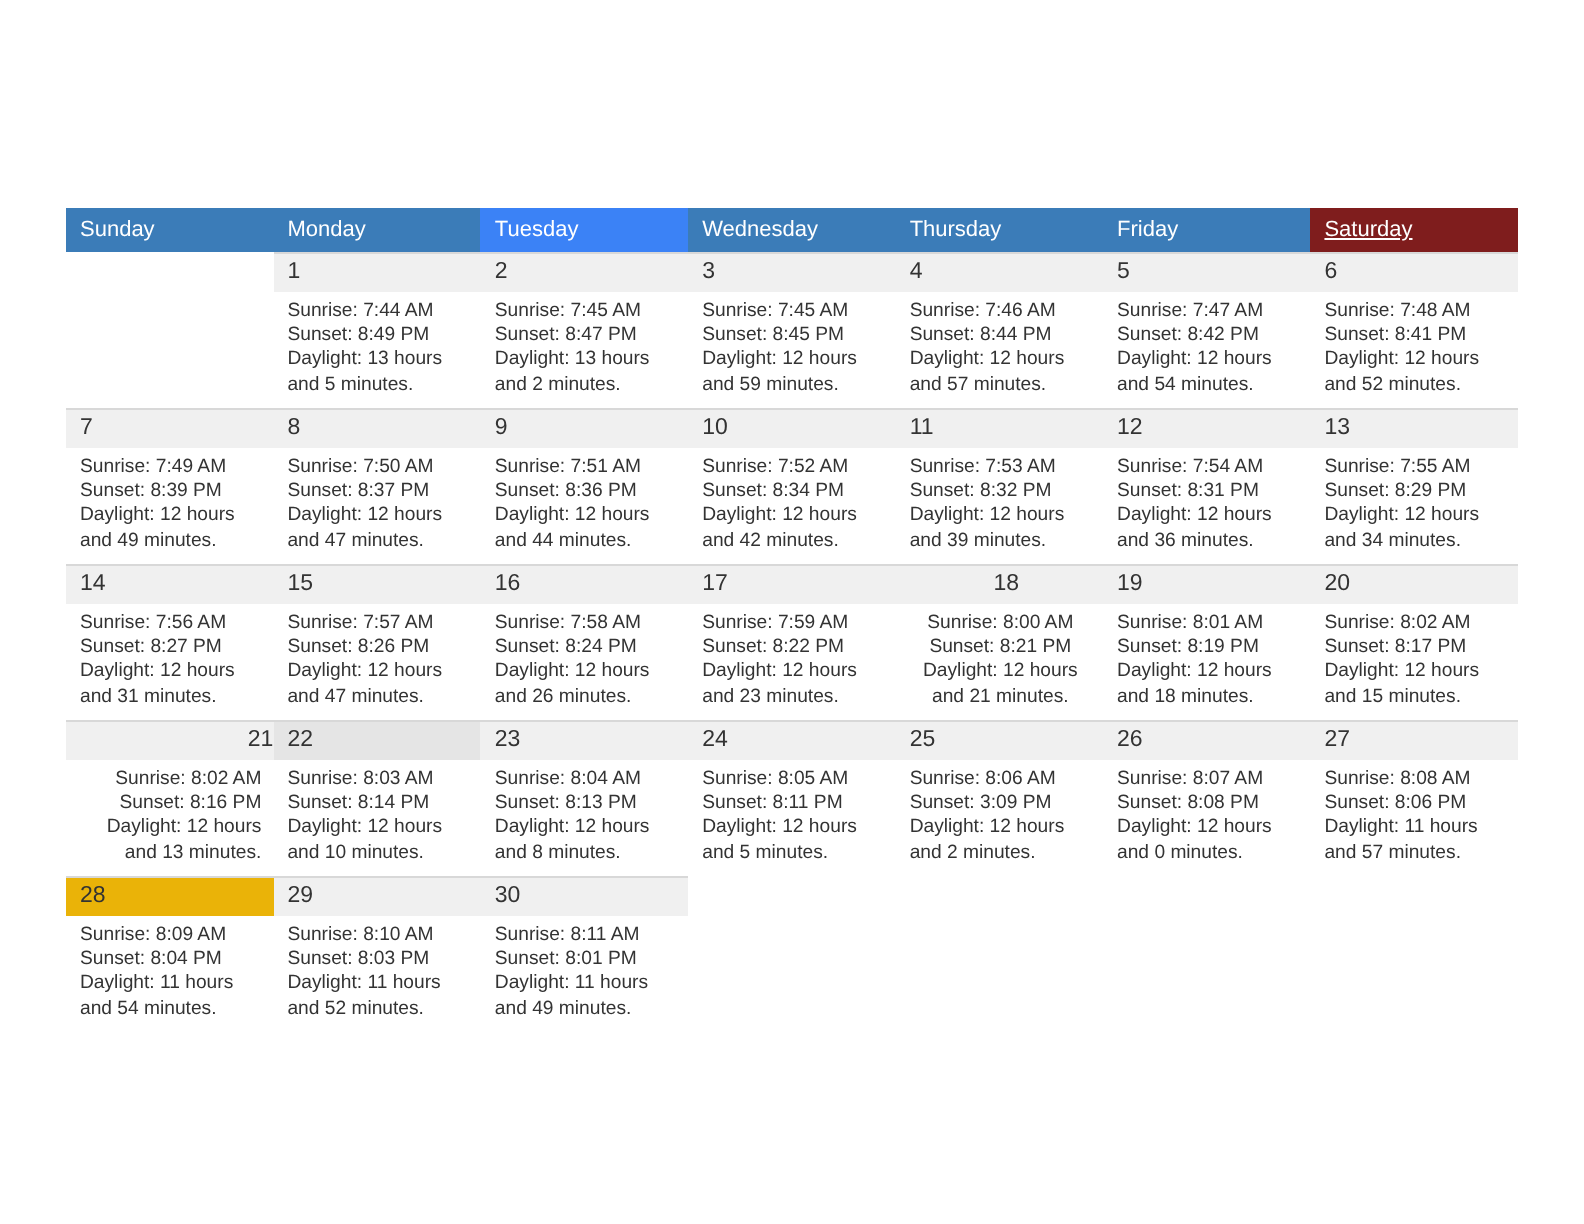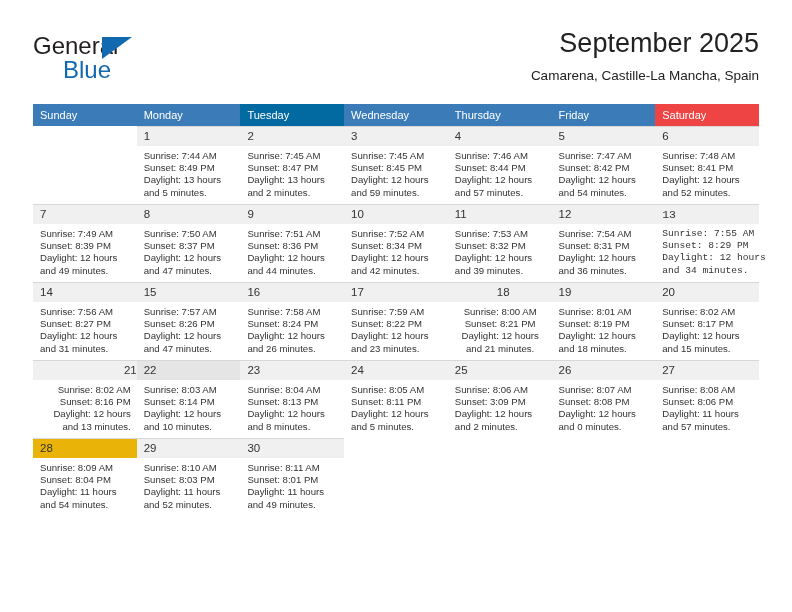--- a/index.html
+++ b/index.html
@@ -140,42 +140,31 @@
   }
   td.empty .daycell {
     border-top: 1px solid #ffffff;
   }
 </style>
 </head>
 <body>
 
 <div class="page">
 
-  <div class="header">
-    <div class="logo">
-      <span class="logo-general">General</span>
-      <span class="logo-triangle" style="border-left-color: rgb(18, 105, 176);"></span>
-      <span class="logo-blue" style="color: rgb(18, 105, 176);">Blue</span>
-    </div>
-    <div class="title-block">
-      <div class="cal-title">September 2025</div>
-      <div class="cal-subtitle">Camarena, Castille-La Mancha, Spain</div>
-    </div>
-  </div>
 
   <table class="calendar">
     <thead>
       <tr>
         <th style="background: rgb(59, 124, 184); color: rgb(255, 255, 255);">Sunday</th>
         <th style="background: rgb(59, 124, 184); color: rgb(255, 255, 255);">Monday</th>
-        <th style="background: #0369a1; color: rgb(255, 255, 255);">Tuesday</th>
+        <th style="background: #3b82f6; color: rgb(255, 255, 255);">Tuesday</th>
         <th style="background: rgb(59, 124, 184); color: rgb(255, 255, 255);">Wednesday</th>
         <th style="background: rgb(59, 124, 184); color: rgb(255, 255, 255);">Thursday</th>
         <th style="background: rgb(59, 124, 184); color: rgb(255, 255, 255);">Friday</th>
-        <th style="background: #ef4444; color: rgb(255, 255, 255);">Saturday</th>
+        <th style="background: #7f1d1d; color: rgb(255, 255, 255); text-decoration: underline;">Saturday</th>
       </tr>
     </thead>
     <tbody>
         <tr>
           <td class="empty">
             <div class="daycell"></div>
           </td>
           <td>
             <div class="daycell filled" style="border-top-color: rgb(216, 216, 216);">
               <span class="daynum" style="background: rgb(240, 240, 240);">1</span>
@@ -304,21 +293,21 @@
               <span class="daynum" style="background: rgb(240, 240, 240);">12</span>
               <div class="dayinfo">
                 <div>Sunrise: 7:54 AM</div>
                 <div>Sunset: 8:31 PM</div>
                 <div>Daylight: 12 hours</div>
                 <div>and 36 minutes.</div>
               </div>
             </div>
           </td>
           <td>
-            <div class="daycell filled" style="border-top-color: rgb(216, 216, 216); font-family: Liberation Mono, monospace;">
+            <div class="daycell filled" style="border-top-color: rgb(216, 216, 216);">
               <span class="daynum" style="background: rgb(240, 240, 240);">13</span>
               <div class="dayinfo">
                 <div>Sunrise: 7:55 AM</div>
                 <div>Sunset: 8:29 PM</div>
                 <div>Daylight: 12 hours</div>
                 <div>and 34 minutes.</div>
               </div>
             </div>
           </td>
         </tr>

